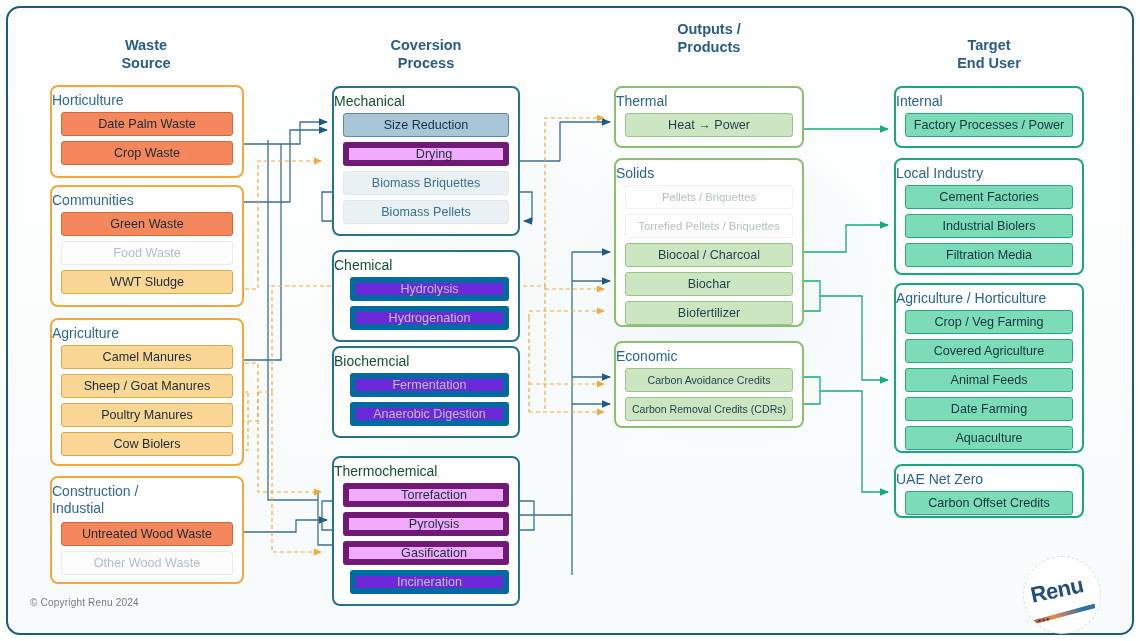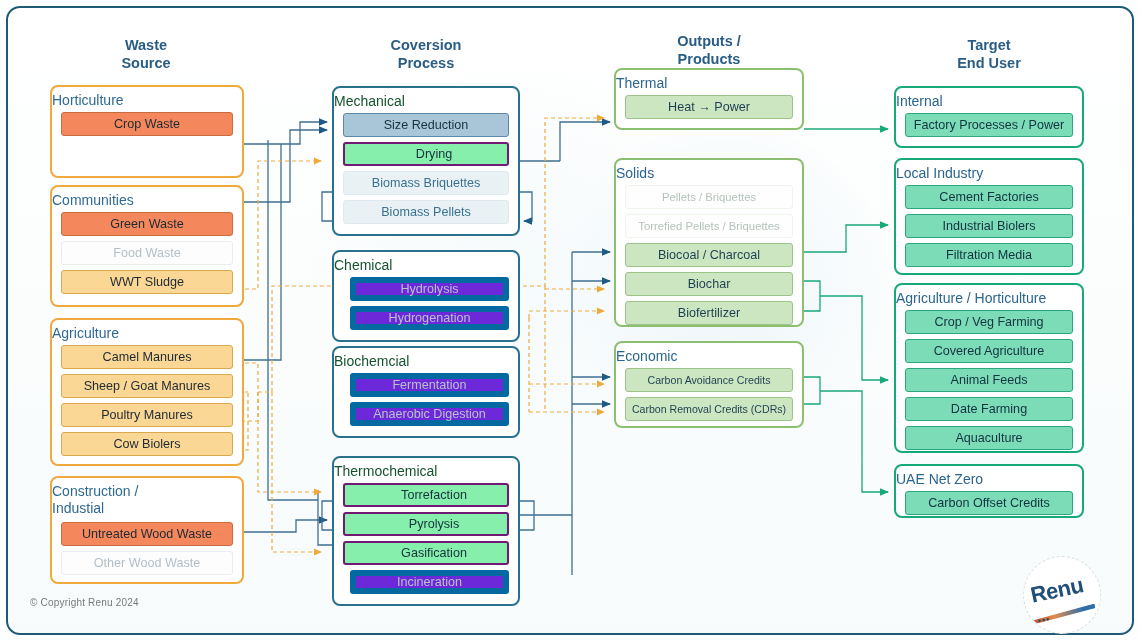--- a/index.html
+++ b/index.html
@@ -73,21 +73,21 @@
   .g-src { border:2px solid #f0a93c; }
   .g-src > .gtitle { color:#2f6a92; }
   .it-orange { background:#f4885c; border:1px solid #c96a3f; color:#1e2a33; }
   .it-amber  { background:#fbd795; border:1px solid #d9a94f; color:#1e2a33; }
   .it-ghost-o{ background:#fdfdfd; border:1px solid #e9edf0; color:#b2bfc8; }
 
   
   .g-proc { border:2px solid #2a728c; }
   .g-proc > .gtitle { color:#14532d; }
   .it-blue-d { background:#a9c6d9; border:1px solid #5d89a6; color:#17323f;text-align:center; }
-  .it-blue-m { background:#86efac; border:2px solid #701a75; color:#17323f;padding-left:16px; }
+  .it-blue-m { background:#f0abfc; border:6px solid #701a75; color:#17323f;padding-left:16px; }
   .it-blue-l { background:#e9f1f5; border:1px solid #dfeaf0; color:#39728f; }
   .it-ghost-b{ background:#6d28d9; border:6px solid #0369a1; color:#b6c3cb;margin-left:7px; }
 
   
   .g-out { border:2px solid #8dbf71; }
   .g-out > .gtitle { color:#2a6590; }
   .it-green-m{ background:#cde6c2; border:1px solid #9cc389; color:#1d3f4f; }
   .it-ghost-g{ background:#fdfefd; border:1px solid #eff4ec; color:#b6c3bb; }
 
   
@@ -208,28 +208,29 @@
 
       <path d="M800,377 L820,377 L820,404 L800,404"></path>
       <path d="M820,391 L862,391 L862,492 L888,492" marker-end="url(#ag)"></path>
     </g>
   </svg>
 
   <div class="col-head" style="left:66px; top:36px; width:160px;">Waste
 Source</div>
   <div class="col-head" style="left:346px; top:36px; width:160px;">Coversion
 Process</div>
-  <div class="col-head" style="left:629px; top:32px; width:160px;">Outputs /
+  <div class="col-head" style="left:629px; top:20px; width:160px;">Outputs /
 Products</div>
   <div class="col-head" style="left:909px; top:36px; width:160px;">Target
 End User</div>
 
   <div class="group g-src" style="left:50px; top:85px; width:194px; height:93px;">
     <div class="gtitle">Horticulture</div>
     <div class="items">
+      <div class="item it-orange">Date Palm Waste</div>
       <div class="item it-orange">Crop Waste</div>
     </div>
   </div>
 
   <div class="group g-src" style="left:50px; top:185px; width:194px; height:122px;">
     <div class="gtitle">Communities</div>
     <div class="items">
       <div class="item it-orange">Green Waste</div>
       <div class="item it-ghost-o">Food Waste</div>
       <div class="item it-amber">WWT Sludge</div>
@@ -284,21 +285,21 @@
   <div class="group g-proc" style="left:332px; top:456px; width:188px; height:150px;">
     <div class="gtitle">Thermochemical</div>
     <div class="items">
       <div class="item it-blue-m">Torrefaction</div>
       <div class="item it-blue-m">Pyrolysis</div>
       <div class="item it-blue-m">Gasification</div>
       <div class="item it-ghost-b">Incineration</div>
     </div>
   </div>
 
-  <div class="group g-out" style="left:614px; top:68px; width:190px; height:62px;">
+  <div class="group g-out" style="left:614px; top:86px; width:190px; height:62px;">
     <div class="gtitle">Thermal</div>
     <div class="items">
       <div class="item it-green-m">Heat → Power</div>
     </div>
   </div>
 
   <div class="group g-out" style="left:614px; top:158px; width:190px; height:169px;">
     <div class="gtitle">Solids</div>
     <div class="items">
       <div class="item it-ghost-g small">Pellets / Briquettes</div>

